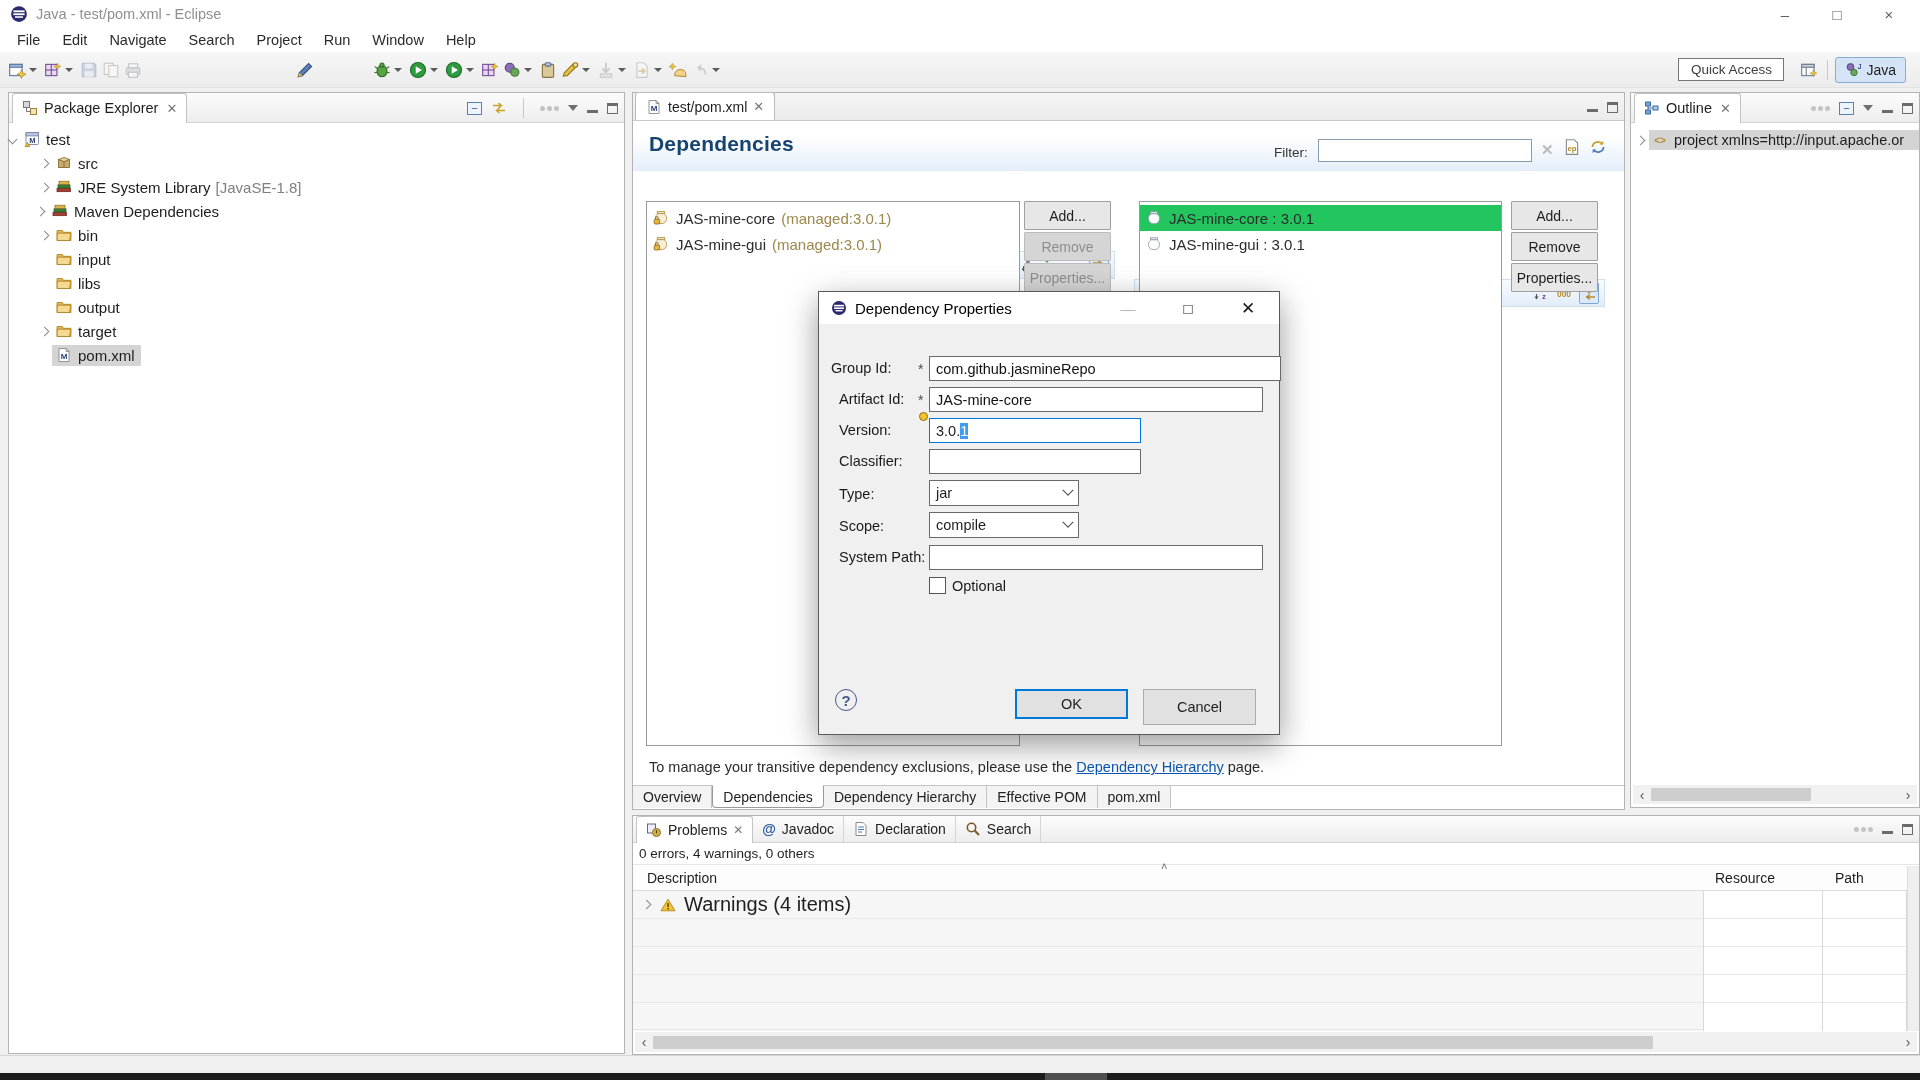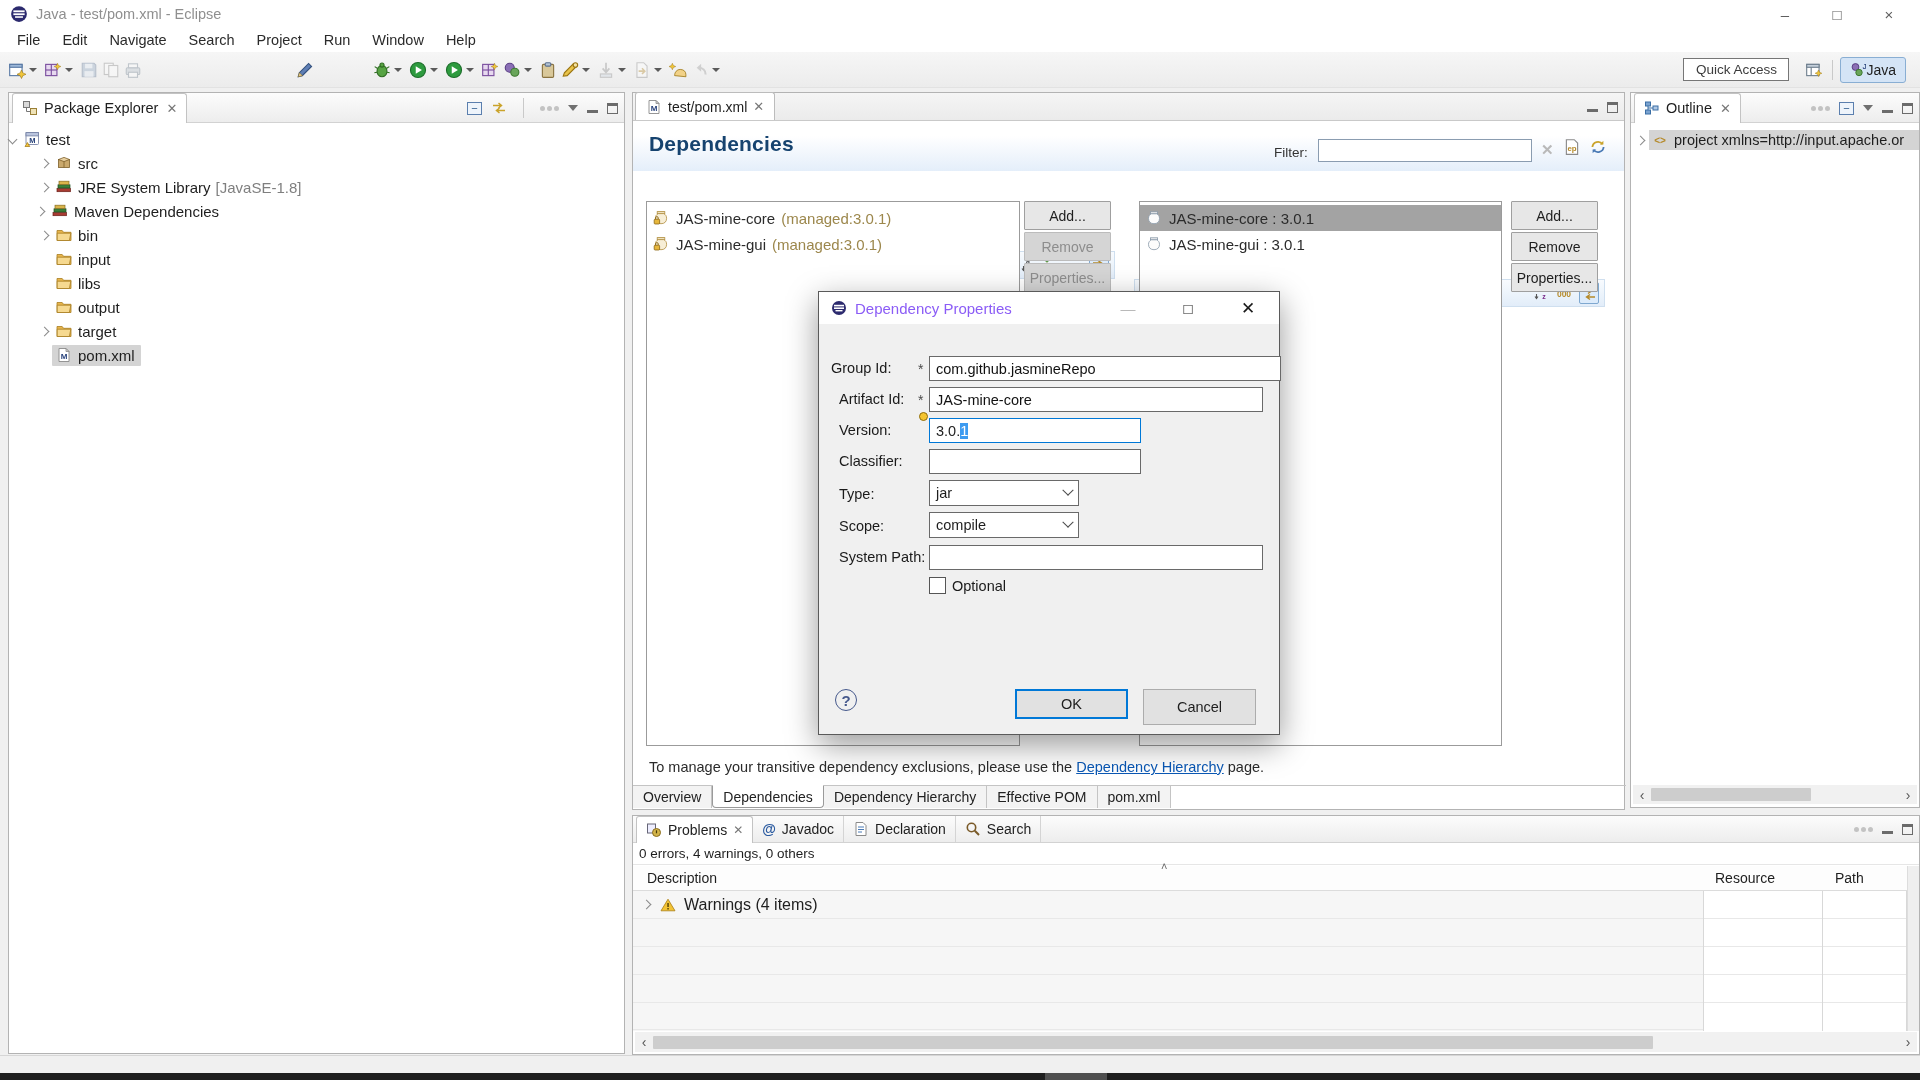--- a/index.html
+++ b/index.html
@@ -12,21 +12,21 @@
   .titlebar{left:0;top:0;width:1920px;height:28px;background:#fff;display:flex;align-items:center}
   .titlebar .ttl{color:#8f8f8f;font-size:14.5px;margin-left:8px}
   .winctl{position:absolute;top:0;height:28px;width:50px;display:flex;align-items:center;justify-content:center;color:#5f5f5f;font-size:15px}
   .menubar{left:0;top:28px;width:1920px;height:24px;background:#fff;display:flex;align-items:center;padding-left:6px}
   .menubar span{padding:0 11px;font-size:14.5px;color:#2b2b2b;line-height:24px}
   .toolbar{left:0;top:52px;width:1920px;height:36px;background:linear-gradient(#f6f6f6,#ececec);display:flex;align-items:center;border-bottom:1px solid #e2e2e2}
   .tbi{width:22px;height:22px;display:flex;align-items:center;justify-content:center;flex:none}
   .caret{width:0;height:0;border-left:4px solid transparent;border-right:4px solid transparent;border-top:4px solid #5a5a5a;margin:0 5px 0 1px;flex:none}
   .dis{opacity:.38}
   .qa-box{border:1px solid #767676;background:#fff;width:106px;height:23px;font-size:13.5px;color:#3c3c3c;display:flex;align-items:center;justify-content:center}
-  .persp{height:26px;display:flex;align-items:center;background:#d4e4f6;border:1px solid #89aed3;border-radius:3px;padding:0 9px;font-size:14px}
+  .persp{height:26px;display:flex;align-items:center;gap:5px;background:#d4e4f6;border:1px solid #89aed3;border-radius:3px;padding:0 9px;font-size:14px}
   .vsep{width:1px;height:20px;background:#c9c9c9;margin:0 7px;flex:none}
   
   .panel{background:#fff;border:1px solid #b3b3b3}
   .phead{height:30px;background:linear-gradient(#fcfcfc,#ededed);border-bottom:1px solid #d2d2d2;display:flex;align-items:center;position:relative}
   .ptab{height:30px;background:#fff;border:1px solid #c3c3c3;border-bottom:none;border-radius:3px 3px 0 0;display:flex;align-items:center;gap:6px;padding:0 9px;margin-left:3px;font-size:14.5px}
   .ptab .x{color:#777;font-size:13px;margin-left:2px}
   .phicons{position:absolute;right:6px;top:0;height:30px;display:flex;align-items:center;gap:9px}
   .mini{width:11px;height:9px;border-bottom:3px solid #6b6b6b;flex:none}
   .maxi{width:11px;height:11px;border:1px solid #6b6b6b;border-top:3px solid #6b6b6b;flex:none}
   .vmenu{width:0;height:0;border-left:5px solid transparent;border-right:5px solid transparent;border-top:6px solid #707070}
@@ -48,39 +48,39 @@
   .formhead{background:linear-gradient(180deg,#ffffff 30%,#e4eefa 100%);position:relative}
   .bigtitle{font-size:21px;font-weight:bold;color:#16436f;letter-spacing:.2px}
   .sect-head{height:28px;background:linear-gradient(180deg,#f8fbfe,#e2edf9);border:1px solid #cfdfef;display:flex;align-items:center;padding:0 8px;position:relative}
   .sect-title{font-size:15px;font-weight:bold;color:#17416e}
   .shicons{position:absolute;right:5px;display:flex;align-items:center;gap:7px;height:100%}
   .icExpand{background:#dcebfb;border:1px solid #7fa8d0;border-radius:2px;padding:1px}
   .listbox{background:#fff;border:1px solid #9b9b9b;position:absolute}
   .litem{height:26px;display:flex;align-items:center;padding-left:6px;font-size:15px;white-space:nowrap}
   .litem .nm{margin-left:7px;color:#2b2b2b}
   .litem .mg{margin-left:6px;color:#9c874c}
-  .litem.sel{background:#a3a3a3}
+  .litem.sel{background:#22c55e}
   .btn{position:absolute;width:87px;height:29px;background:#e7e7e7;border:1px solid #9f9f9f;font-size:14px;color:#1e1e1e;display:flex;align-items:center;justify-content:center;border-radius:1px}
   .btn.disabled{background:#d5d5d5;border-color:#bcbcbc;color:#8d8d8d}
   .hint{font-size:14.5px;color:#2b2b2b;white-space:nowrap}
   .hint a{color:#0a58b5;text-decoration:underline}
   .pgtabs{display:flex;align-items:stretch;height:23px;border-top:1px solid #c4c4c4;font-size:14px}
   .pgtab{padding:0 10px;display:flex;align-items:center;border-right:1px solid #c4c4c4;color:#222;background:#f3f3f3}
   .pgtab.active{background:#fff;border:1px solid #9a9a9a;border-top:1px solid #fff;border-radius:0 0 4px 4px;margin-top:-1px;font-weight:normal}
   
   .btab{height:26px;display:flex;align-items:center;gap:6px;padding:0 9px;font-size:14px;border-right:1px solid #d4d4d4;background:transparent}
   .btab.active{background:#fff;border:1px solid #c3c3c3;border-bottom:none;border-radius:3px 3px 0 0}
   
   .hsb{position:absolute;background:#f1f1f1;display:flex;align-items:center}
   .hsb .arr{width:18px;text-align:center;color:#555;font-size:14px;flex:none}
   .hsb .thumb{height:13px;background:#cdcdcd;border-radius:1px}
   
   .dialog{left:818px;top:291px;width:462px;height:444px;background:#f0f0f0;border:1px solid #5a5a5a;box-shadow:0 10px 30px rgba(0,0,0,.4);z-index:50}
   .dtitle{height:32px;background:#fff;display:flex;align-items:center;padding-left:12px;gap:8px;position:relative}
-  .dtitle .t{font-size:15px;color:#8b5cf6}
+  .dtitle .t{font-size:15px;color:#000000}
   .dctl{position:absolute;top:0;width:42px;height:32px;display:flex;align-items:center;justify-content:center;font-size:15px;color:#1a1a1a}
   .dlabel{position:absolute;font-size:14.5px;color:#1a1a1a}
   .dinput{position:absolute;height:25px;border:1px solid #696969;background:#fff;font-size:14.5px;font-family:"Liberation Sans",sans-serif;padding:0 6px;color:#111}
   .req{position:absolute;font-size:14px;color:#4a4a4a}
   .vbox{position:absolute;height:25px;border:1px solid #0078d7;background:#fff;font-size:14.5px;display:flex;align-items:center;padding:0 6px}
   .vbox .sel{background:#3d9bf0;color:#fff}
   .combo{position:absolute;height:26px;border:1px solid #696969;background:#fff;font-size:14.5px;display:flex;align-items:center;padding:0 6px;justify-content:space-between}
   .combo .cchev{width:8px;height:8px;border-right:1.7px solid #4a4a4a;border-bottom:1.7px solid #4a4a4a;transform:rotate(45deg) translate(-2px,-2px)}
   .cbox{position:absolute;width:17px;height:17px;border:1px solid #555;background:#fff}
   .okbtn{position:absolute;width:113px;height:30px;background:#e1e1e1;border:2px solid #0078d7;font-size:14.5px;display:flex;align-items:center;justify-content:center}
@@ -711,21 +711,21 @@
     <span class="abs" style="left:1082px;top:4px;font-size:14px">Resource</span>
     <span class="abs" style="left:1202px;top:4px;font-size:14px">Path</span>
   </div>
 
   <div class="abs" style="left:0;top:75px;width:1286px;height:140px;background:#f6f6f6">
     <div style="height:28px;display:flex;align-items:center;border-bottom:1px solid #e8e8e8">
       <span class="chev r" style="margin-left:10px"></span>
       <svg class="i16" style="margin-left:10px">
           <use href="#warn"></use>
         </svg>
-      <span style="margin-left:8px;font-size:16px">Warnings (4 items)</span>
+      <span style="margin-left:8px;font-size:20px">Warnings (4 items)</span>
     </div>
     <div style="height:28px;border-bottom:1px solid #e8e8e8"></div>
     <div style="height:28px;border-bottom:1px solid #e8e8e8"></div>
     <div style="height:28px;border-bottom:1px solid #e8e8e8"></div>
     <div style="height:27px;border-bottom:1px solid #e8e8e8"></div>
   </div>
 
   <div class="abs" style="left:1070px;top:75px;width:120px;height:140px;background:#fff;border-left:1px solid #d8d8d8;border-right:1px solid #d8d8d8">
     <div style="height:28px;border-bottom:1px solid #e8e8e8"></div>
       <div style="height:28px;border-bottom:1px solid #e8e8e8"></div>

